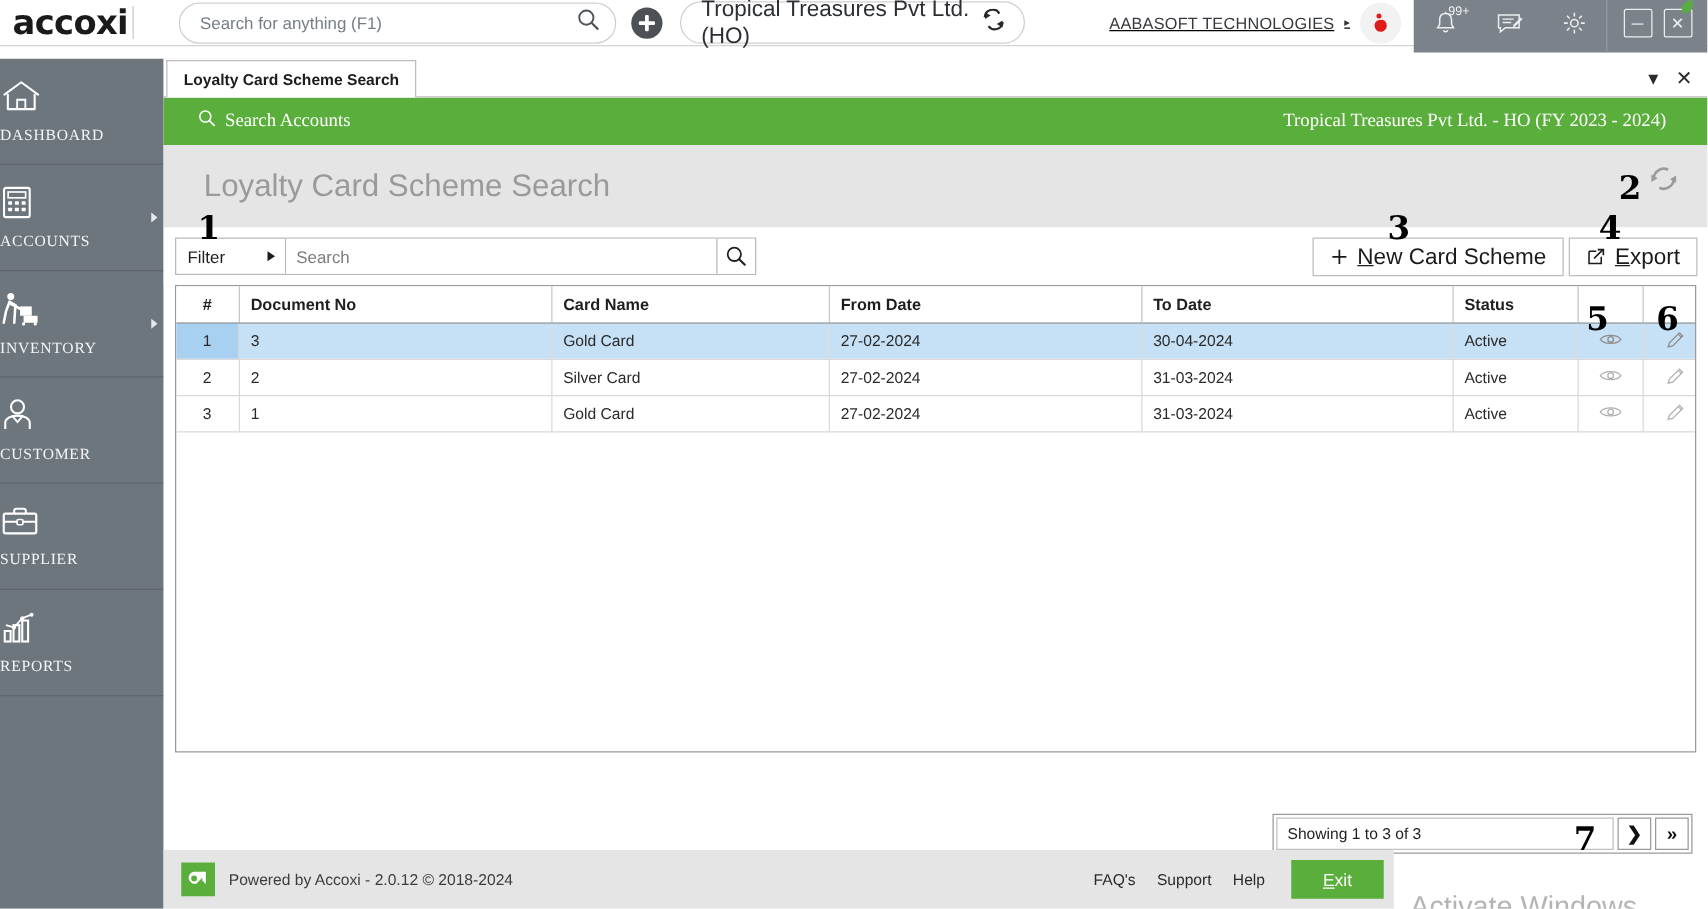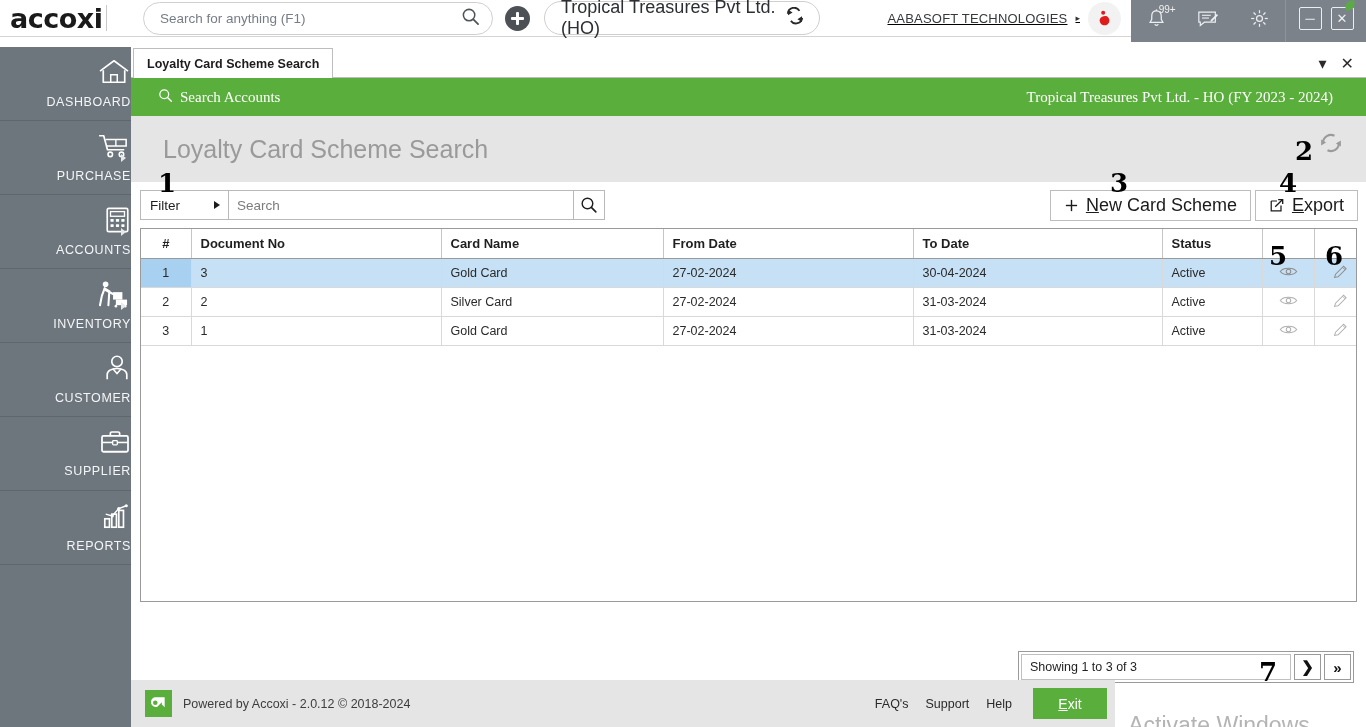--- a/index.html
+++ b/index.html
@@ -88,23 +88,23 @@
     display: flex; align-items: center; justify-content: center;
     color: #eceff1; font-size: 13px; cursor: pointer; line-height: 1;
   }
 
   
   .sidebar {
     position: absolute; left: 0; top: 47px; width: 131px; height: 680px;
     background: #6d757d;
   }
   .side-item {
-    height: 74px; border-bottom: 1px solid #5f666e; position: relative;
-    display: flex; flex-direction: column; align-items: flex-end;
-    justify-content: center; cursor: pointer; gap: 5px;
+    height: 85px; border-bottom: 1px solid #5f666e; position: relative;
+    display: flex; flex-direction: column; align-items: flex-start;
+    justify-content: center; cursor: pointer; gap: 5px; font-family: Liberation Serif, serif;
   }
   .side-label { color: #f4f6f7; font-size: 12.5px; letter-spacing: 0.6px; }
   .side-arrow {
     position: absolute; right: 5px; top: 50%; transform: translateY(-50%);
     width: 0; height: 0; border-left: 5px solid #e7eaec;
     border-top: 4px solid transparent; border-bottom: 4px solid transparent;
   }
 
   
   .main { position: absolute; left: 131px; top: 47px; width: 1235px; height: 680px; background: #fff; }
@@ -330,33 +330,20 @@
         <svg width="34" height="28" viewBox="0 0 36 30">
             <path d="M3 14 L18 3 L33 14" fill="none" stroke="#fff" stroke-width="1.8" stroke-linejoin="round"></path>
             <path d="M6.5 13 V26 H29.5 V13" fill="none" stroke="#fff" stroke-width="1.8" stroke-linejoin="round"></path>
             <path d="M14.5 26 V18 H21.5 V26" fill="none" stroke="#fff" stroke-width="1.6"></path>
           </svg>
       </span>
       <span class="side-label">DASHBOARD</span>
     </div>
 
 
-    <div class="side-item">
-      <span>
-        <svg width="34" height="28" viewBox="0 0 36 30">
-            <path d="M2 4 H7 L11 19 H29" fill="none" stroke="#fff" stroke-width="1.8" stroke-linejoin="round"></path>
-            <path d="M9 8 H31 V15 H10.5" fill="none" stroke="#fff" stroke-width="1.7"></path>
-            <line x1="20" y1="8" x2="20" y2="15" stroke="#fff" stroke-width="1.5"></line>
-            <circle cx="14" cy="24" r="2.4" fill="none" stroke="#fff" stroke-width="1.7"></circle>
-            <circle cx="26" cy="24" r="2.4" fill="none" stroke="#fff" stroke-width="1.7"></circle>
-          </svg>
-      </span>
-      <span class="side-label">PURCHASE</span>
-      <span class="side-arrow"></span>
-    </div>
 
     <div class="side-item">
       <span>
         <svg width="27" height="28" viewBox="0 0 28 30">
             <rect x="3" y="2.5" width="22" height="25" rx="1.6" fill="none" stroke="#fff" stroke-width="1.8"></rect>
             <rect x="6.5" y="6" width="15" height="5" fill="none" stroke="#fff" stroke-width="1.4"></rect>
             <g fill="#fff">
               <rect x="6.5" y="14" width="3.4" height="3" rx="0.5"></rect>
               <rect x="12.3" y="14" width="3.4" height="3" rx="0.5"></rect>
               <rect x="18.1" y="14" width="3.4" height="3" rx="0.5"></rect>

